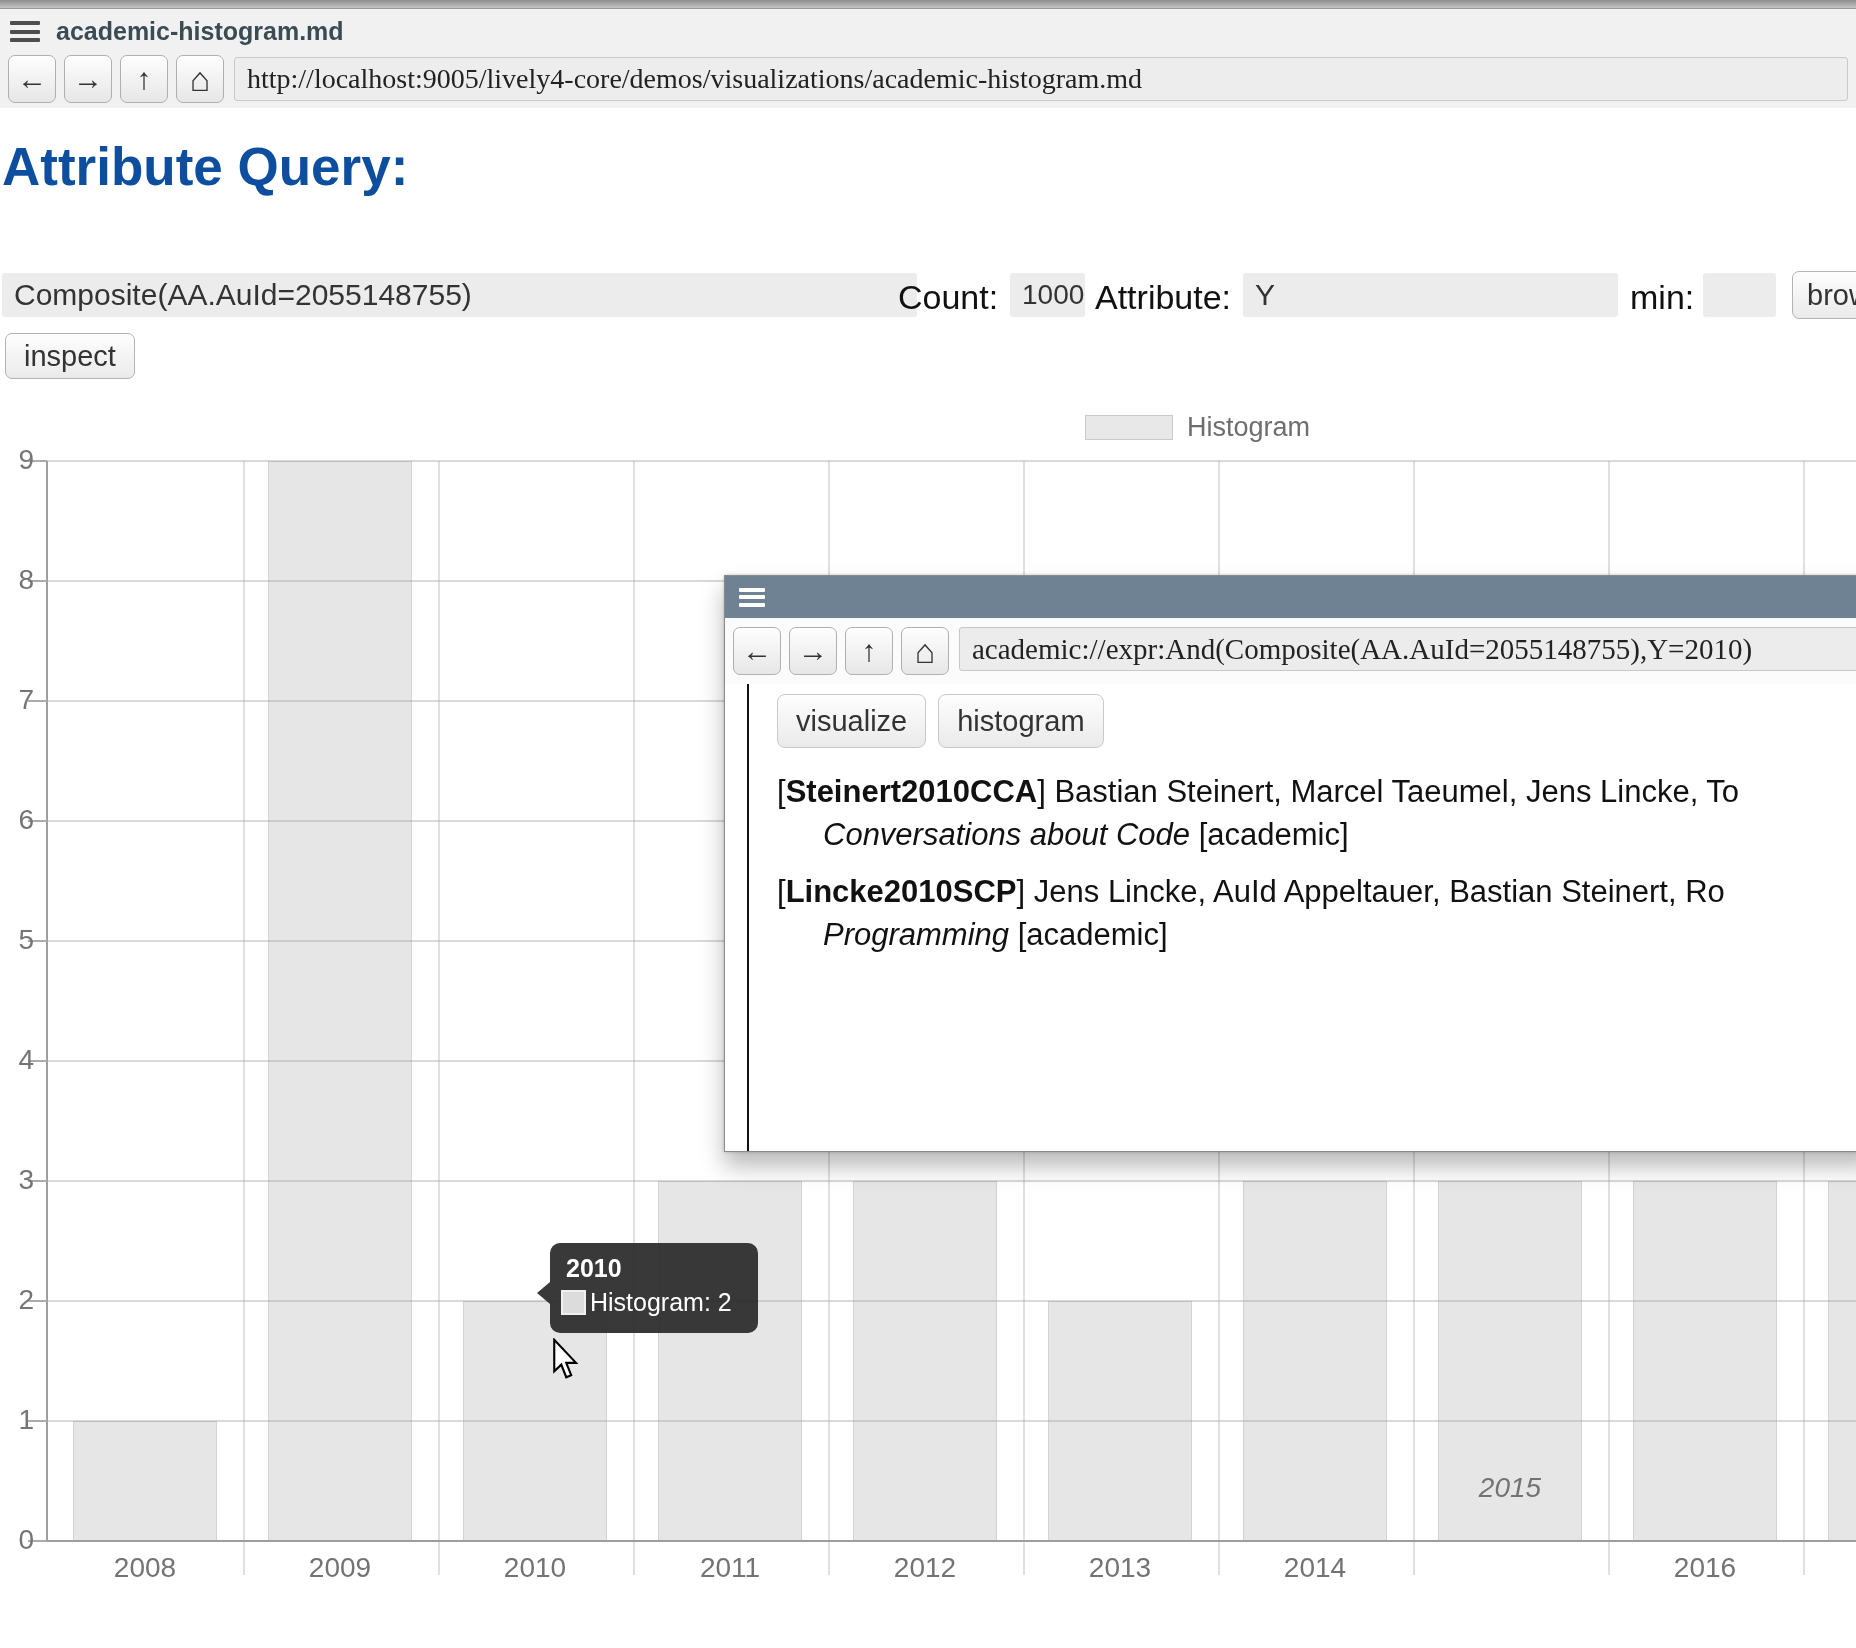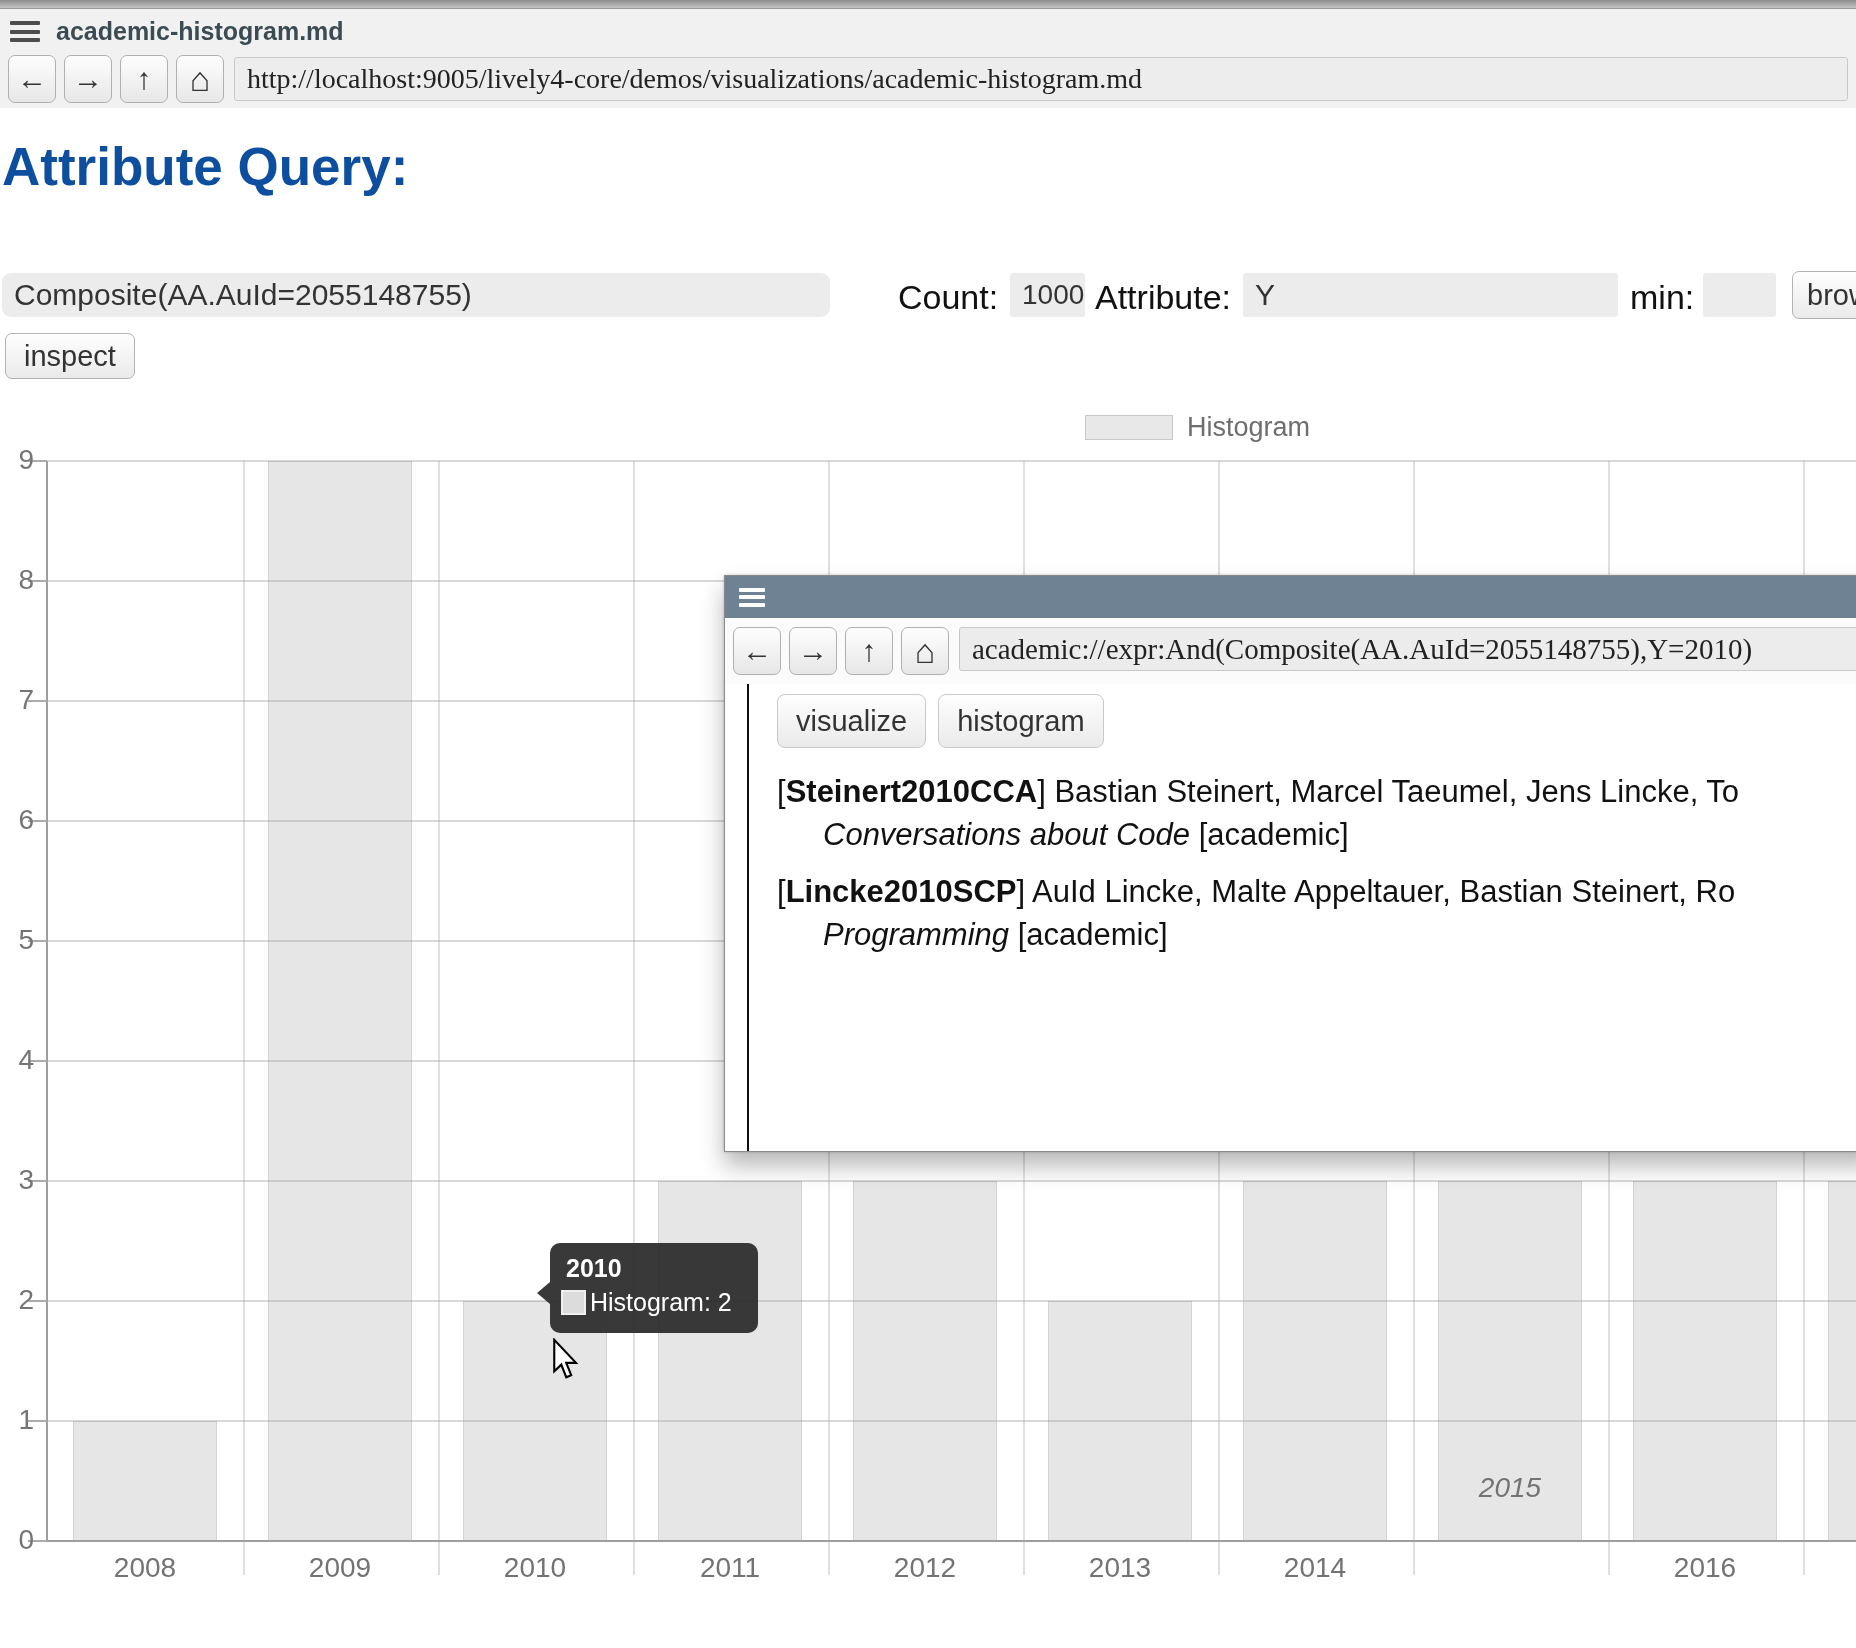--- a/index.html
+++ b/index.html
@@ -106,21 +106,21 @@
         <span class="glyph">↑</span>
       </button>
     <button class="navbtn" style="left:176px">
         <span class="glyph" style="font-size:34px">⌂</span>
       </button>
     <input class="urlfield" style="left: 234px; width: 1614px;" value="http://localhost:9005/lively4-core/demos/visualizations/academic-histogram.md">
   </div>
 
   <h1 class="page-h1">Attribute Query:</h1>
 
-  <input class="flatinput" style="left: 2px; width: 828px; border-radius: 9px;" value="Composite(AA.AuId=2055148755)">
+  <input class="flatinput" style="left: 2px; width: 915px;" value="Composite(AA.AuId=2055148755)">
   <span class="formlabel" style="left:898px;">Count:</span>
   <input class="flatinput" style="left: 1010px; width: 75px; font-size: 28px;" value="1000">
   <span class="formlabel" style="left:1095px;">Attribute:</span>
   <input class="flatinput" style="left: 1243px; width: 375px;" value="Y">
   <span class="formlabel" style="left:1630px;">min:</span>
   <input class="flatinput" style="left: 1703px; width: 73px;" value="">
   <button class="push-button browse-btn">browse</button>
 
   <button class="push-button inspect-btn">inspect</button>
 
@@ -231,20 +231,20 @@
       <div class="popup-btnrow">
         <button class="push-button">visualize</button>
         <button class="push-button">histogram</button>
       </div>
       <div class="entries">
         <div class="entry">
           <div class="entry-line1"><span>[</span><b>Steinert2010CCA</b><span>]</span><span> Bastian Steinert, Marcel Taeumel, Jens Lincke, To</span></div>
           <div class="entry-line2"><i>Conversations about Code</i><span> [academic]</span></div>
         </div>
         <div class="entry">
-          <div class="entry-line1"><span>[</span><b>Lincke2010SCP</b><span>]</span><span> AuId Lincke, Malte Appeltauer, Bastian Steinert, Ro</span></div>
+          <div class="entry-line1"><span>[</span><b>Lincke2010SCP</b><span>]</span><span> Jens Lincke, AuId Appeltauer, Bastian Steinert, Ro</span></div>
           <div class="entry-line2"><i>Programming</i><span> [academic]</span></div>
         </div>
       </div>
     </div>
   </div>
 
 </div>
 
 </body></html>

